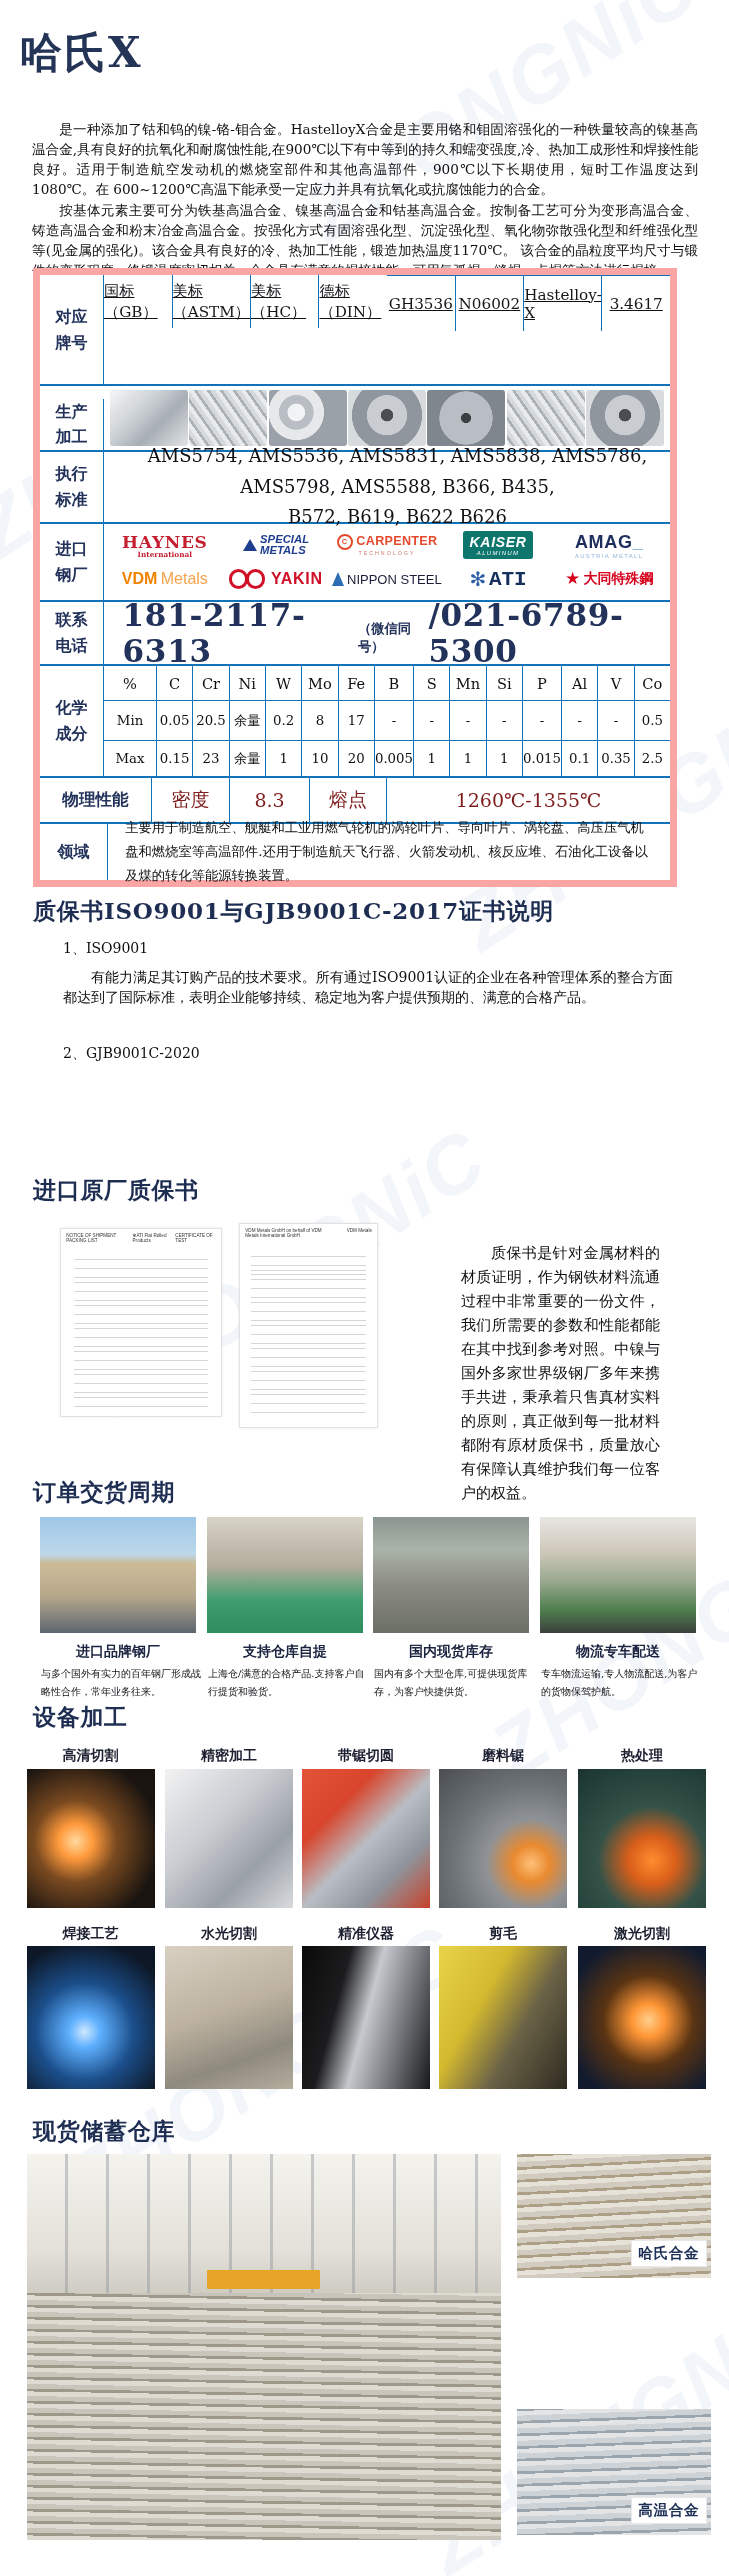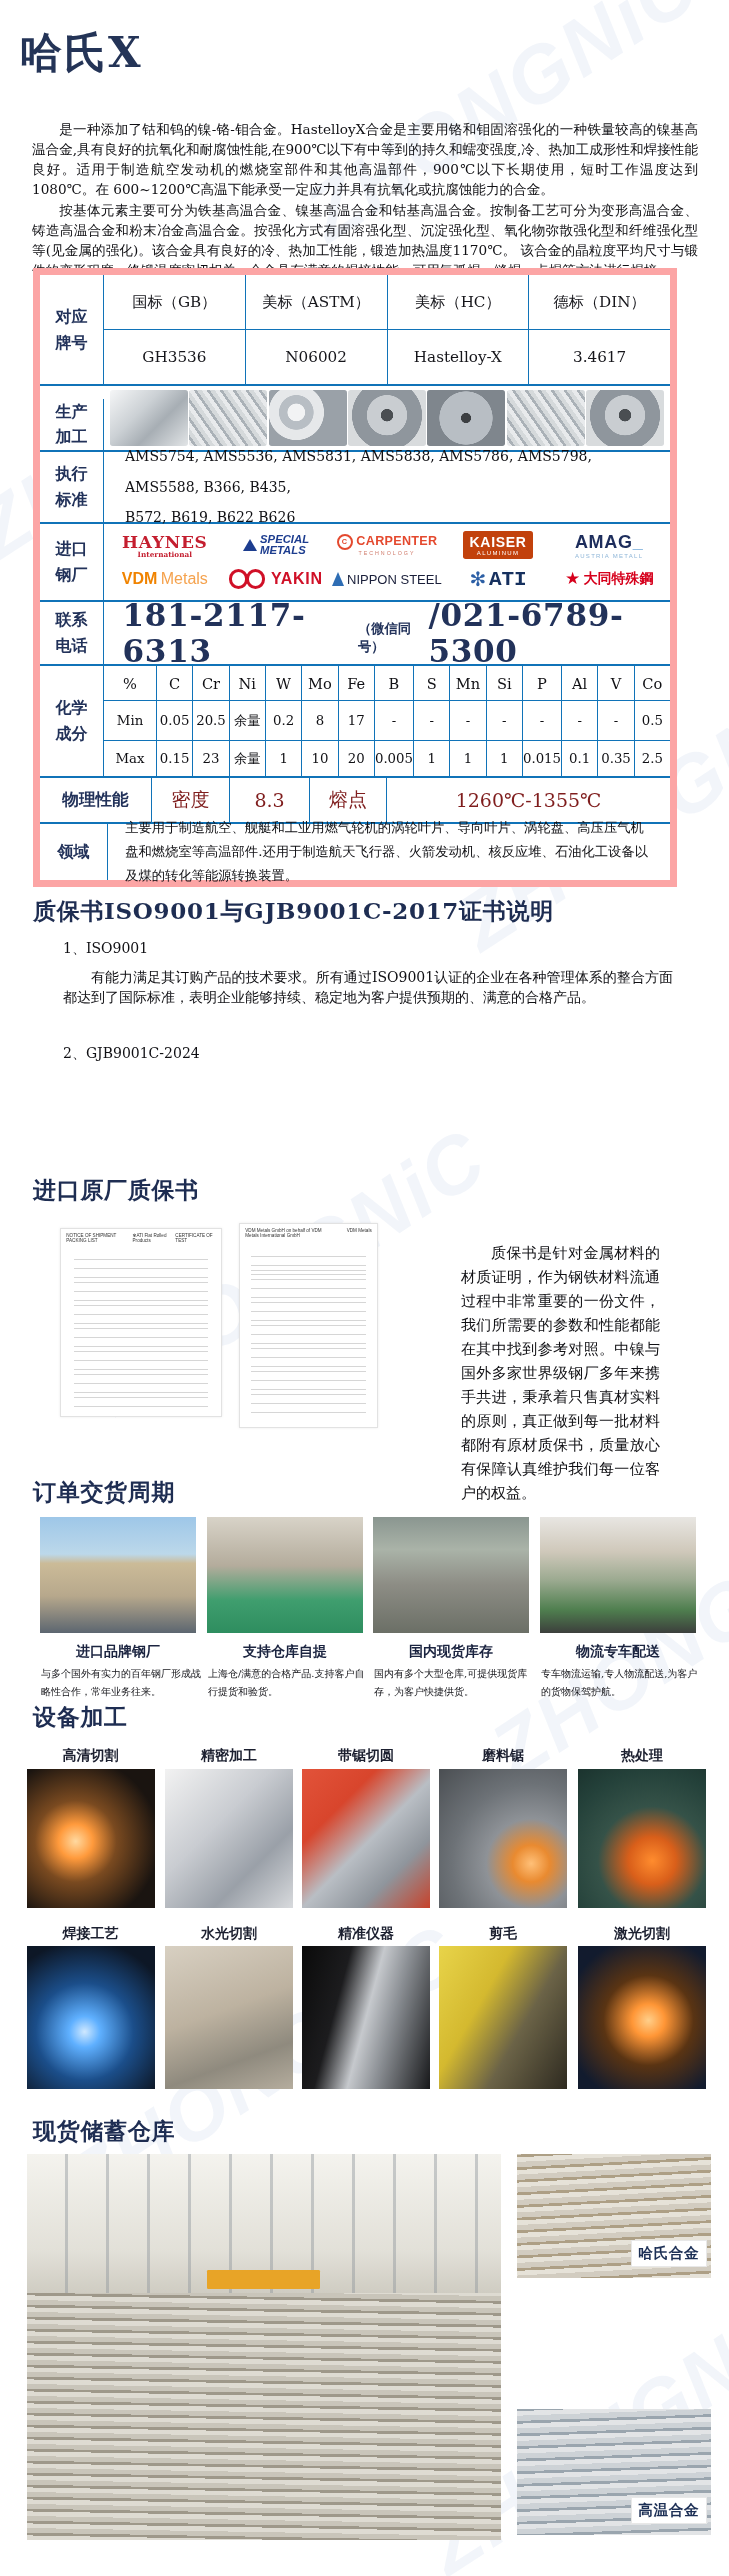--- a/index.html
+++ b/index.html
@@ -26,36 +26,36 @@
   .gridhdr{flex:1;display:flex;}
   .gcell{flex:1;display:flex;align-items:center;justify-content:center;font-size:15.2px;color:#15151a;
          border-left:1.3px solid #1073b8;box-sizing:border-box;}
   .gcell:first-child{border-left:none;}
   .prodstrip{flex:1;display:flex;align-items:center;justify-content:space-around;padding:4px 5.3px;}
   .prod{width:78px;height:56px;border-radius:2.7px;background:linear-gradient(135deg,#f5f6f7 0%,#ccd1d5 38%,#a7aeb4 62%,#e2e5e7 100%);}
   .prod.p2{background:repeating-linear-gradient(55deg,#e8eaec 0 4px,#aab1b7 4px 6.6px,#d5d9db 6.6px 10.6px);}
   .prod.p3{background:radial-gradient(circle at 35% 40%,#f2f3f4 0 14%,#b8bec4 15% 28%,#e6e8ea 29% 45%,#9aa1a8 46% 100%);}
   .prod.p4{background:radial-gradient(circle at 50% 45%,#4a4e52 0 12%,#c9cdd1 13% 40%,#8f969d 41% 70%,#d8dbdd 71% 100%);}
   .prod.p5{background:radial-gradient(circle at 50% 50%,#3c3f42 0 10%,#b8bec4 11% 55%,#7f868d 56% 100%);}
-  .stdtext{flex:1;display:flex;flex-direction:column;justify-content:center;padding-left:21px;font-size:14px;
-           line-height:30.5px;color:#101014;}
+  .stdtext{flex:1;display:flex;flex-direction:column;justify-content:center;padding-left:21px;font-size:18px;
+           line-height:30.5px;color:#101014;text-align:center;}
   .millgrid{flex:1;display:grid;grid-template-columns:repeat(5,1fr);grid-template-rows:1fr 1fr;align-items:center;
             justify-items:center;padding:4px 5.3px;}
   .logo{display:flex;align-items:center;gap:3.3px;font-family:"Liberation Sans",sans-serif;}
   .haynes{color:#c41e2f;text-align:center;font-family:"DejaVu Serif",serif;}
   .haynes .big{font-size:17px;font-weight:900;letter-spacing:0.7px;}
   .haynes .sm{font-size:7.3px;font-weight:700;margin-top:-2px;}
   .smetals{color:#1d3d8f;font-style:italic;font-weight:900;font-size:11.3px;line-height:10.6px;}
   .tri{width:0;height:0;border-left:7.3px solid transparent;border-right:7.3px solid transparent;border-bottom:12.6px solid #1d3d8f;}
   .carp{color:#e4492e;text-align:center;}
   .carp .big{font-size:12.6px;font-weight:700;letter-spacing:0.3px;}
   .carp .sm{font-size:5.3px;letter-spacing:2px;color:#d07a6a;}
   .ccirc{display:inline-block;width:12px;height:12px;border:2px solid #e4492e;border-radius:50%;font-size:7.3px;
          line-height:12px;text-align:center;font-weight:700;vertical-align:middle;}
-  .kaiser{background:#c2410c;color:#fff;border-radius:2.7px;padding:2.7px 6.6px;text-align:center;}
+  .kaiser{background:#0f766e;color:#fff;border-radius:2.7px;padding:2.7px 6.6px;text-align:center;font-style:italic;}
   .kaiser .big{font-size:14px;font-weight:900;letter-spacing:0.7px;}
   .kaiser .sm{font-size:6px;letter-spacing:1.3px;}
   .amag{text-align:center;}
   .amag .big{font-size:18px;font-weight:900;color:#1d2d5c;letter-spacing:0.7px;}
   .amag .big em{font-style:normal;color:#6aa5d8;}
   .amag .sm{font-size:6px;color:#8fb6d8;letter-spacing:1.3px;}
   .vdm{font-size:16px;}
   .vdm b{color:#f08300;font-weight:900;}
   .vdm i{color:#f5a24d;font-style:normal;font-weight:400;}
   .yakin{color:#d01027;display:flex;align-items:center;}
@@ -154,21 +154,21 @@
 
   <p class="abs para" style="top:105px;">是一种添加了钴和钨的镍-铬-钼合金。HastelloyX合金是主要用铬和钼固溶强化的一种铁量较高的镍基高温合金,具有良好的抗氧化和耐腐蚀性能,在900℃以下有中等到的持久和蠕变强度,冷、热加工成形性和焊接性能良好。适用于制造航空发动机的燃烧室部件和其他高温部件，900℃以下长期使用，短时工作温度达到1080℃。在 600~1200℃高温下能承受一定应力并具有抗氧化或抗腐蚀能力的合金。</p>
   <p class="abs para" style="top:186px;">按基体元素主要可分为铁基高温合金、镍基高温合金和钴基高温合金。按制备工艺可分为变形高温合金、铸造高温合金和粉末冶金高温合金。按强化方式有固溶强化型、沉淀强化型、氧化物弥散强化型和纤维强化型等(见金属的强化)。该合金具有良好的冷、热加工性能，锻造加热温度1170℃。 该合金的晶粒度平均尺寸与锻件的变形程度、终锻温度密切相关。合金具有满意的焊接性能，可用氩弧焊、缝焊、点焊等方法进行焊接。</p>
 
   <div class="abs spec">
 
     <div class="trow" style="height:109px;">
       <div class="lbl">
           <span>对应牌号</span>
         </div>
-      <div style="flex:1;display:flex;flex-direction:column;">
+      <div style="flex:1;display:flex;flex-direction:row;text-decoration:underline;">
         <div class="gridhdr" style="height:53px;">
           <div class="gcell">国标（GB）</div>
           <div class="gcell">美标（ASTM）</div>
           <div class="gcell">美标（HC）</div>
           <div class="gcell">德标（DIN）</div>
         </div>
         <div class="gridhdr bt2" style="height:55px;">
           <div class="gcell">GH3536</div>
           <div class="gcell">N06002</div>
           <div class="gcell">Hastelloy-X</div>
@@ -339,21 +339,21 @@
       <div class="lbl">
           <span style="width:4.2em;">领域</span>
         </div>
       <div class="domtext">主要用于制造航空、舰艇和工业用燃气轮机的涡轮叶片、导向叶片、涡轮盘、高压压气机盘和燃烧室等高温部件.还用于制造航天飞行器、火箭发动机、核反应堆、石油化工设备以及煤的转化等能源转换装置。</div>
     </div>
   </div>
 
   <div class="abs h2" style="left:33px;top:896px;">质保书ISO9001与GJB9001C-2017证书说明</div>
   <div class="abs numitem" style="left:63px;top:940px;">1、ISO9001</div>
   <p class="abs certpara indent" style="left:63px;top:953px;">有能力满足其订购产品的技术要求。所有通过ISO9001认证的企业在各种管理体系的整合方面都达到了国际标准，表明企业能够持续、稳定地为客户提供预期的、满意的合格产品。</p>
-  <div class="abs numitem" style="left:63px;top:1045px;">2、GJB9001C-2024</div>
+  <div class="abs numitem" style="left:63px;top:1045px;">2、GJB9001C-2020</div>
 
   <div class="abs h2" style="left:33px;top:1175px;">进口原厂质保书</div>
 
   <div class="abs doc" style="left:60px;top:1228px;width:162px;height:189px;">
     <div class="dochead">
       <span>NOTICE OF SHIPMENT PACKING LIST</span>
       <span>✻ATI Flat Rolled Products</span>
       <span>CERTIFICATE OF TEST</span>
     </div>
     <div class="lines"></div>

